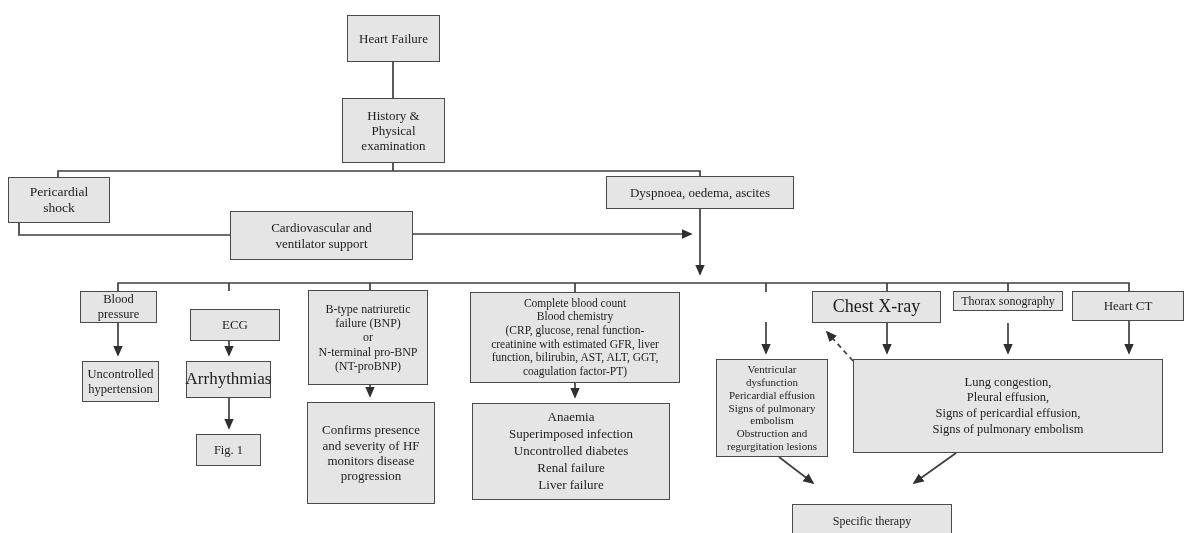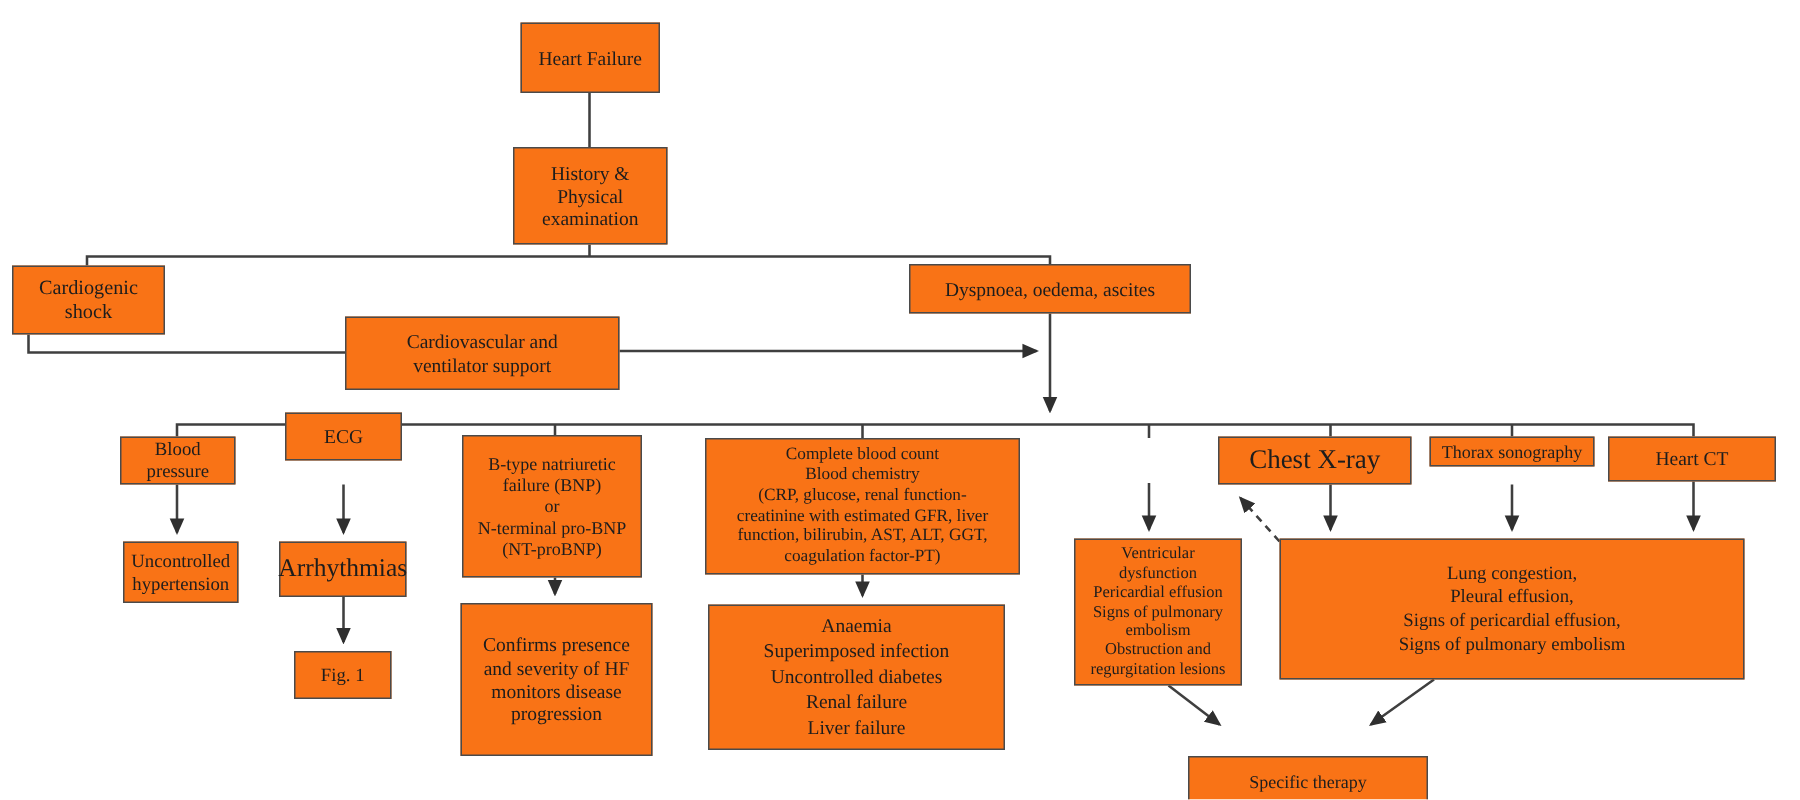--- a/index.html
+++ b/index.html
@@ -8,21 +8,21 @@
     width:1200px;height:533px;
     background:#ffffff;
     font-family:"Liberation Serif","DejaVu Serif",serif;
     overflow:hidden;
   }
   .connector-layer{position:absolute;left:0;top:0;width:1200px;height:533px;}
   .box{
     position:absolute;
     box-sizing:border-box;
     border:1.7px solid #4a4a4a;
-    background:#f97316;
+    background:#e5e5e5;
     color:#1d1d1d;
     display:flex;align-items:center;justify-content:center;
     text-align:center;
     white-space:pre-line;
     line-height:1.18;
     padding:1px 3px;
   }
 </style>
 </head>
 <body>
@@ -70,32 +70,32 @@
     <path d="M779,457 L813,483" marker-end="url(#arrow)"></path>
     <path d="M956,453 L914,483" marker-end="url(#arrow)"></path>
   </svg>
 
   <div class="box" style="left:347px;top:15px;width:93px;height:47px;font-size:13px">Heart Failure</div>
 
   <div class="box" style="left:342px;top:98px;width:103px;height:65px;font-size:13px">History &amp;
 Physical
 examination</div>
 
-  <div class="box" style="left:8px;top:177px;width:102px;height:46px;font-size:13.5px">Cardiogenic
+  <div class="box" style="left:8px;top:177px;width:102px;height:46px;font-size:13.5px">Pericardial
 shock</div>
 
   <div class="box" style="left:606px;top:176px;width:188px;height:33px;font-size:13px">Dyspnoea, oedema, ascites</div>
 
   <div class="box" style="left:230px;top:211px;width:183px;height:49px;font-size:13px">Cardiovascular and
 ventilator support</div>
 
   <div class="box" style="left:80px;top:291px;width:77px;height:32px;font-size:12.5px">Blood
 pressure</div>
 
-  <div class="box" style="left:190px;top:275px;width:78px;height:32px;font-size:13px">ECG</div>
+  <div class="box" style="left:190px;top:309px;width:90px;height:32px;font-size:13px">ECG</div>
 
   <div class="box" style="left:308px;top:290px;width:120px;height:95px;font-size:12px">B-type natriuretic
 failure (BNP)
 or
 N-terminal pro-BNP
 (NT-proBNP)</div>
 
   <div class="box" style="left:470px;top:292px;width:210px;height:91px;font-size:11.5px">Complete blood count
 Blood chemistry
 (CRP, glucose, renal function-

